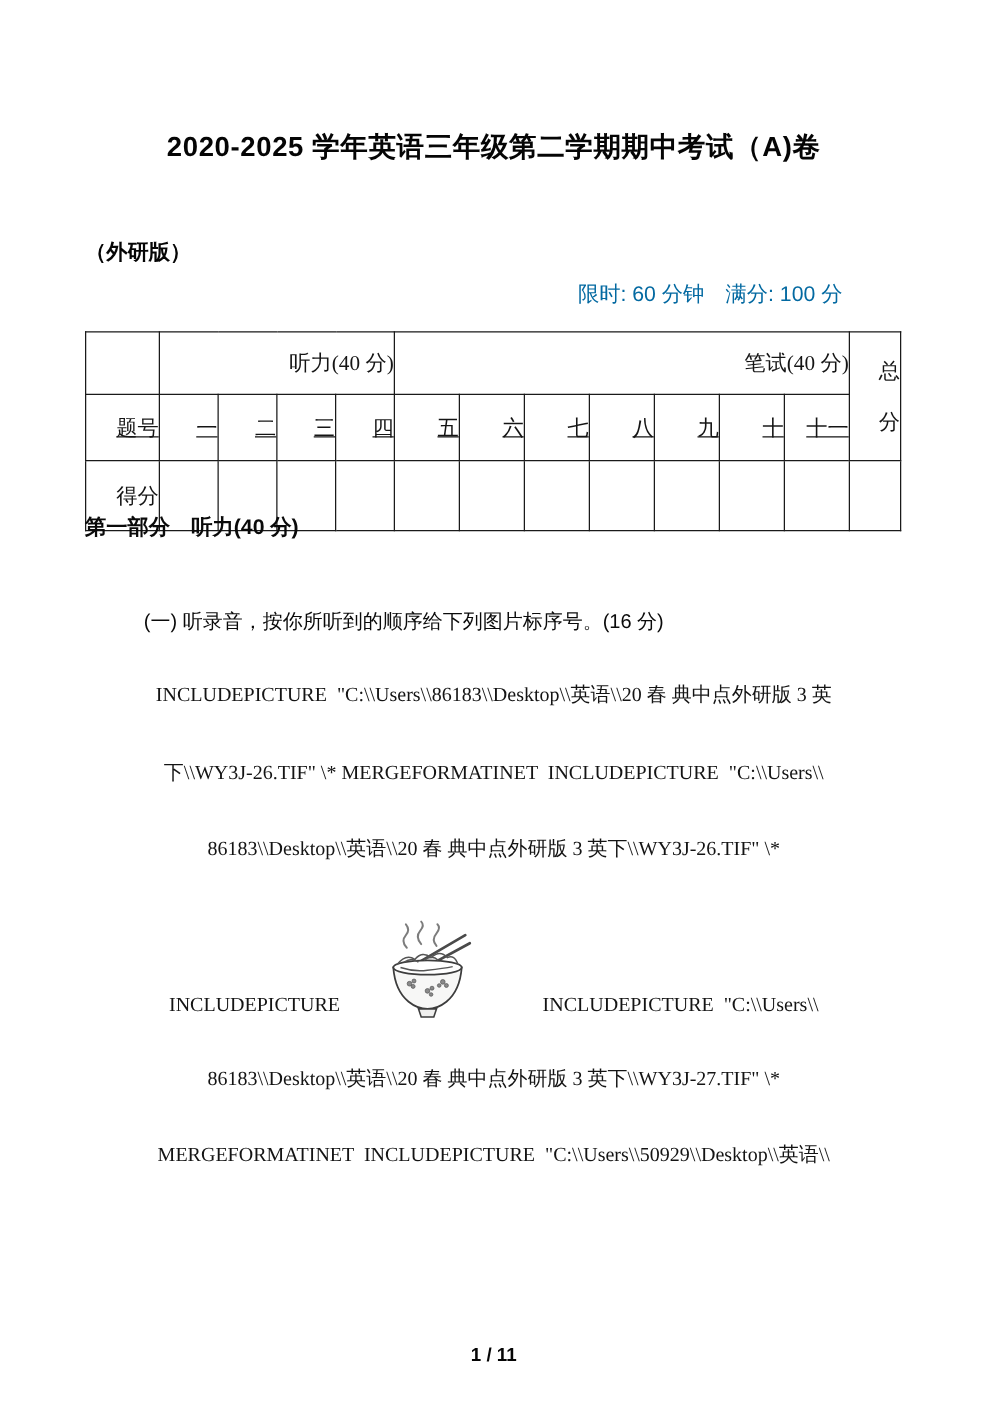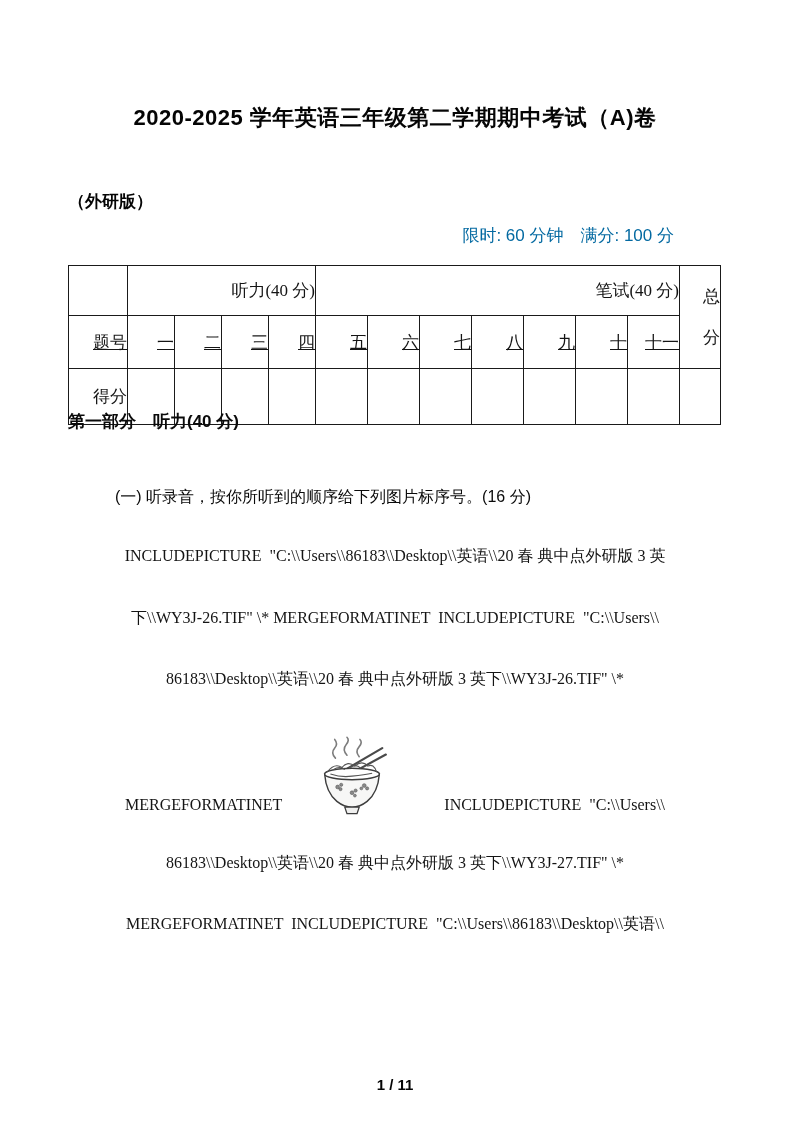--- a/index.html
+++ b/index.html
@@ -173,21 +173,21 @@
 
   <div class="section-heading">第一部分　听力(40 分)</div>
 
   <div class="question-prompt">(一) 听录音，按你所听到的顺序给下列图片标序号。(16 分)</div>
 
   <div class="doc-line l1">INCLUDEPICTURE  "C:\\Users\\86183\\Desktop\\英语\\20 春 典中点外研版 3 英</div>
   <div class="doc-line l2">下\\WY3J-26.TIF" \* MERGEFORMATINET  INCLUDEPICTURE  "C:\\Users\\</div>
   <div class="doc-line l3">86183\\Desktop\\英语\\20 春 典中点外研版 3 英下\\WY3J-26.TIF" \*</div>
 
   <div class="doc-line-image">
-    <span class="seg">MERGEFORMATINET</span>
+    <span class="seg">INCLUDEPICTURE</span>
     <span class="bowl-wrap">
       <svg width="72" height="84" viewBox="0 0 100 116">
         <g fill="none" stroke="#666" stroke-width="2.2" stroke-linecap="round" opacity="0.85">
           <path d="M27 36 q-7 -7 -1 -14 q5 -6 0 -12"></path>
           <path d="M43 32 q-7 -8 -1 -15 q5 -6 1 -10"></path>
           <path d="M60 34 q-6 -7 0 -14 q5 -6 1 -10"></path>
         </g>
         <g stroke="#4a4a4a" stroke-width="3" stroke-linecap="round">
           <path d="M34 56 L92 22"></path>
           <path d="M40 62 L97 31"></path>
@@ -211,17 +211,17 @@
             <circle cx="71" cy="78" r="2.2"></circle>
             <circle cx="63" cy="78" r="2.0"></circle>
         </g>
         <path d="M40 104 h20 l-3 9 h-14 Z" fill="#efefee" stroke="#3d3d3d" stroke-width="1.8"></path>
       </svg>
     </span>
     <span class="seg">INCLUDEPICTURE  "C:\\Users\\</span>
   </div>
 
   <div class="doc-line l5">86183\\Desktop\\英语\\20 春 典中点外研版 3 英下\\WY3J-27.TIF" \*</div>
-  <div class="doc-line l6">MERGEFORMATINET  INCLUDEPICTURE  "C:\\Users\\86183\\Desktop\\英语\\</div>
+  <div class="doc-line l6">MERGEFORMATINET  INCLUDEPICTURE  "C:\\Users\\50929\\Desktop\\英语\\</div>
 
   <div class="page-number">1 / 11</div>
 
 </div>
 
 </body></html>

